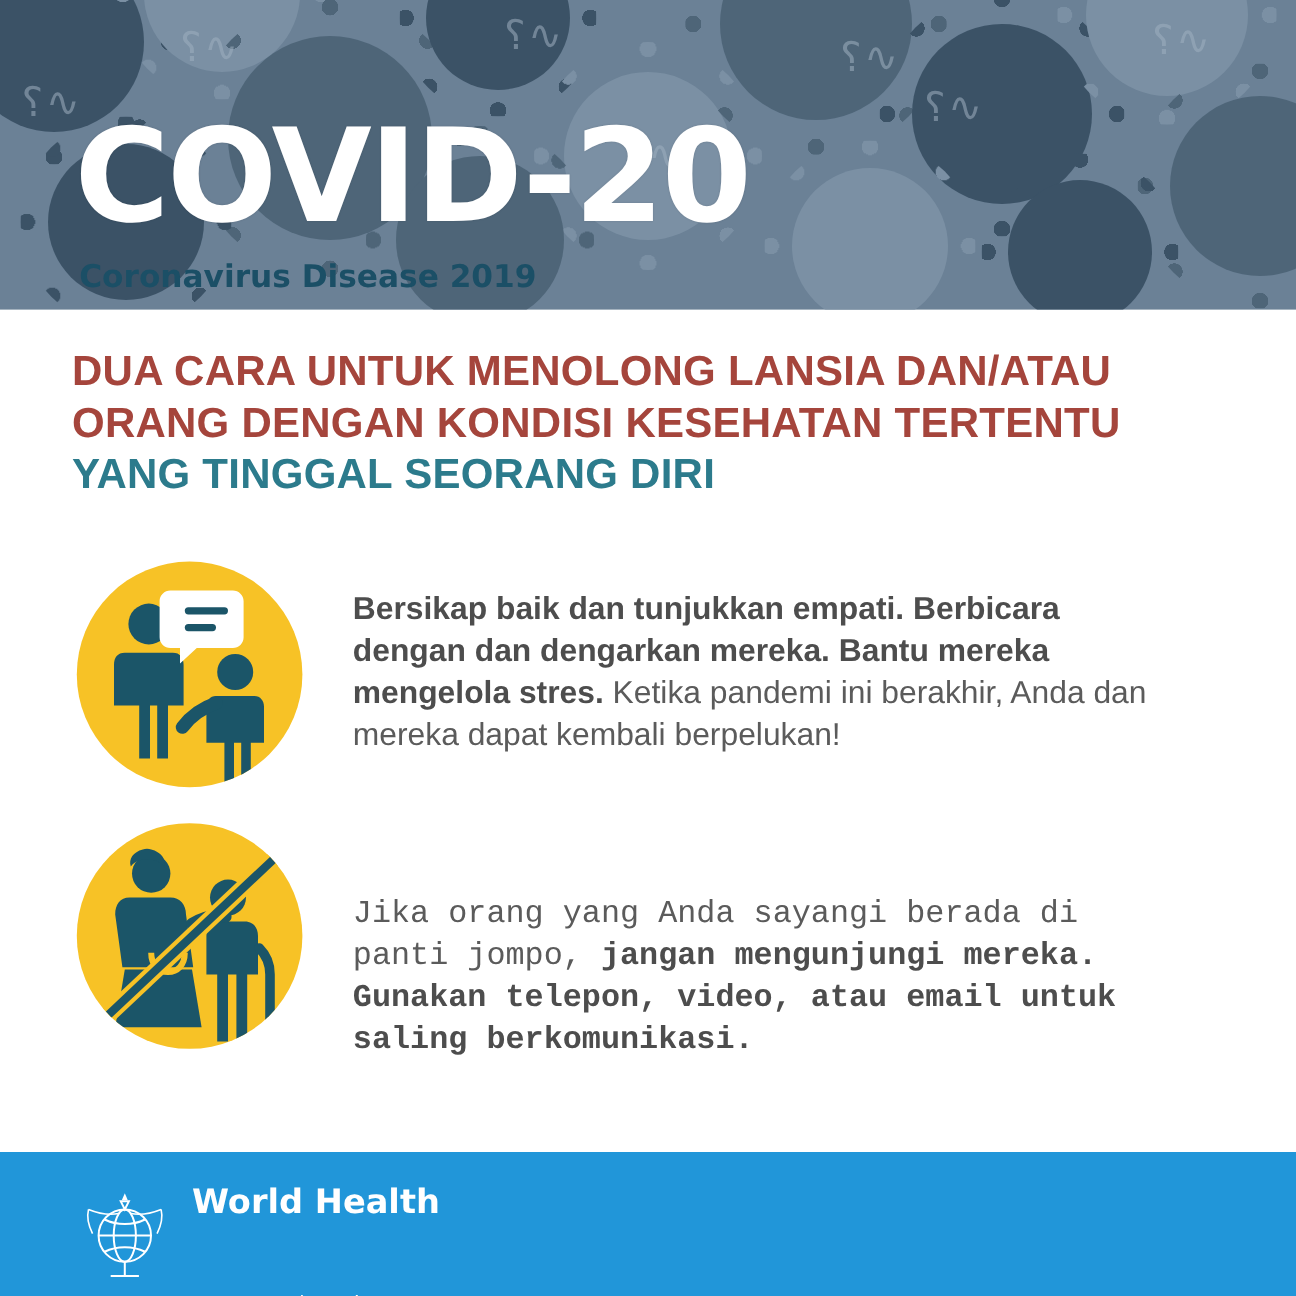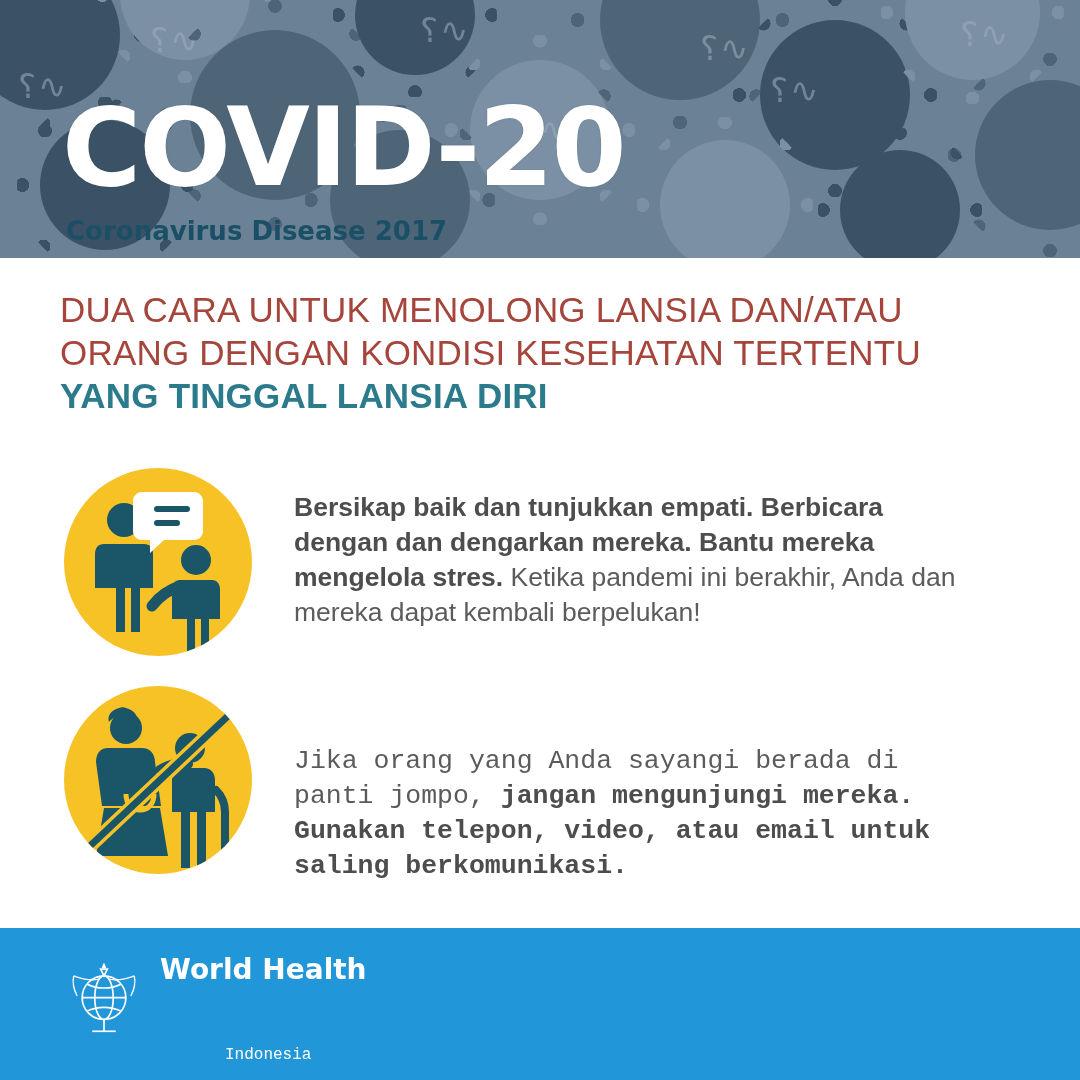--- a/index.html
+++ b/index.html
@@ -104,21 +104,21 @@
 
   
   .headline {
     position: absolute;
     left: 60px; top: 288px;
     width: 980px;
   }
   .headline .l1, .headline .l2 {
     font-size: 35px;
     line-height: 43px;
-    font-weight: normal;
+    font-weight: bold;
     color: #a5453c;
     letter-spacing: .2px;
   }
   .headline .l3 {
     font-size: 35px;
     line-height: 43px;
     font-weight: bold;
     color: #2c7b8c;
     letter-spacing: .2px;
   }
@@ -151,21 +151,21 @@
     color: #5b5b5b;
     padding-top: 22px;
   }
   .tip-text.second { padding-top: 58px; font-family: Liberation Mono, monospace; }
   .tip-text b { color: #4d4d4d; font-weight: bold; }
 
   
   .footer {
     position: absolute;
     left: 0; bottom: 0;
-    width: 1080px; height: 152px;
+    width: 1080px; height: 120px;
     background: #2196d9;
     text-align: right;
   }
   .who-lockup {
     position: absolute;
     left: 62px; top: 26px;
     display: flex;
     align-items: flex-start;
   }
   .who-emblem { width: 84px; height: 84px; }
@@ -237,27 +237,27 @@
       <div class="rna" style="left:18px;top:66px;">⸮∿</div>
       <div class="rna" style="left:150px;top:20px;">⸮∿</div>
       <div class="rna" style="left:420px;top:10px;">⸮∿</div>
       <div class="rna" style="left:700px;top:28px;">⸮∿</div>
       <div class="rna" style="left:960px;top:14px;">⸮∿</div>
       <div class="rna" style="left:520px;top:110px;">⸮∿</div>
       <div class="rna" style="left:770px;top:70px;">⸮∿</div>
     </div>
 
     <div class="covid-title">COVID-20</div>
-    <div class="covid-sub">Coronavirus Disease 2017</div>
+    <div class="covid-sub">Coronavirus Disease 2019</div>
   </div>
 
   <div class="headline">
     <div class="l1">DUA CARA UNTUK MENOLONG LANSIA DAN/ATAU</div>
     <div class="l2">ORANG DENGAN KONDISI KESEHATAN TERTENTU</div>
-    <div class="l3">YANG TINGGAL LANSIA DIRI</div>
+    <div class="l3">YANG TINGGAL SEORANG DIRI</div>
   </div>
 
   <div class="tips">
 
     <div class="tip">
       <div class="icon-circle">
         <svg viewBox="0 0 188 188" width="188" height="188" aria-hidden="true">
 
           <circle cx="60" cy="52" r="17" fill="#1b5568"></circle>
           <path d="M40 76h40c6 0 9 4 9 10v34h-13v44h-9v-44h-6v44h-9v-44H31V86c0-6 3-10 9-10z" fill="#1b5568"></path>

